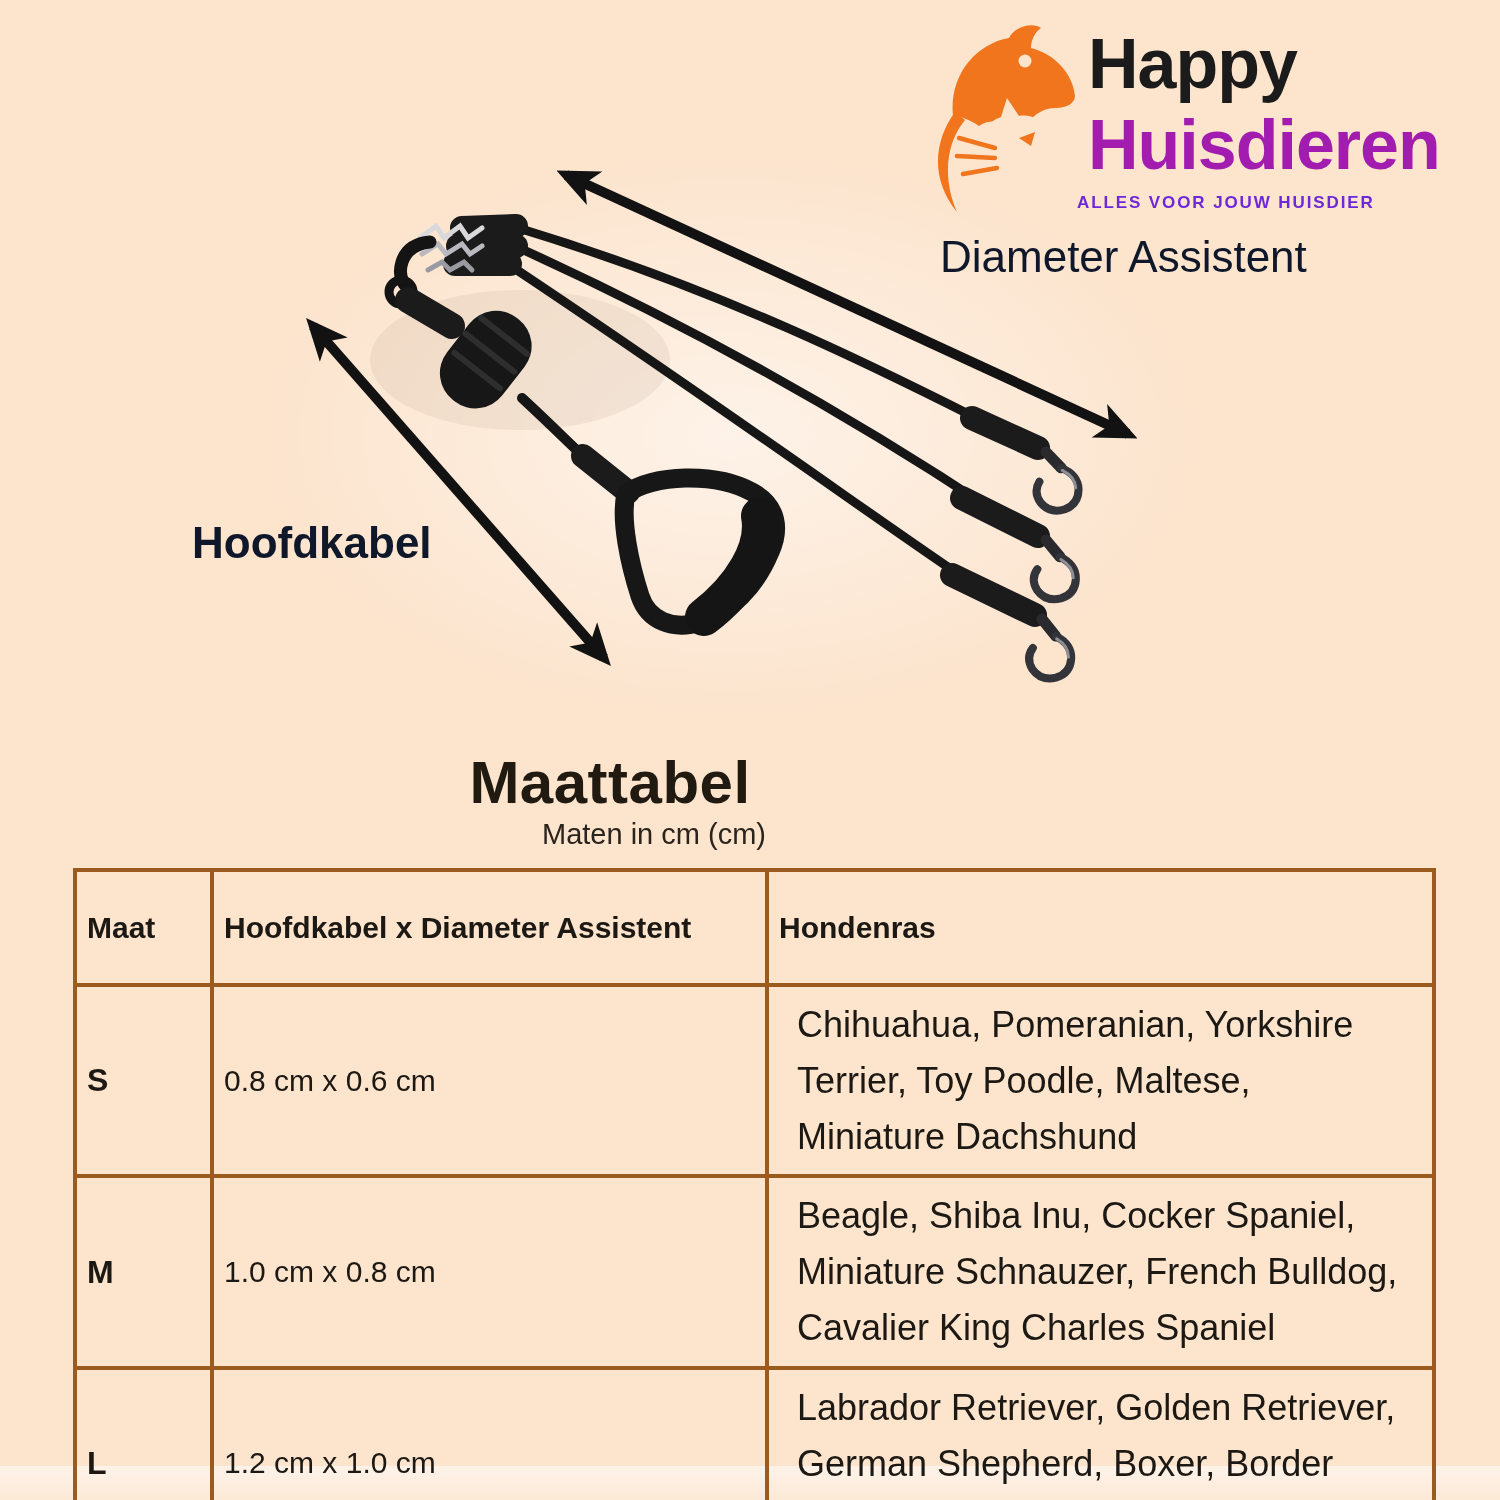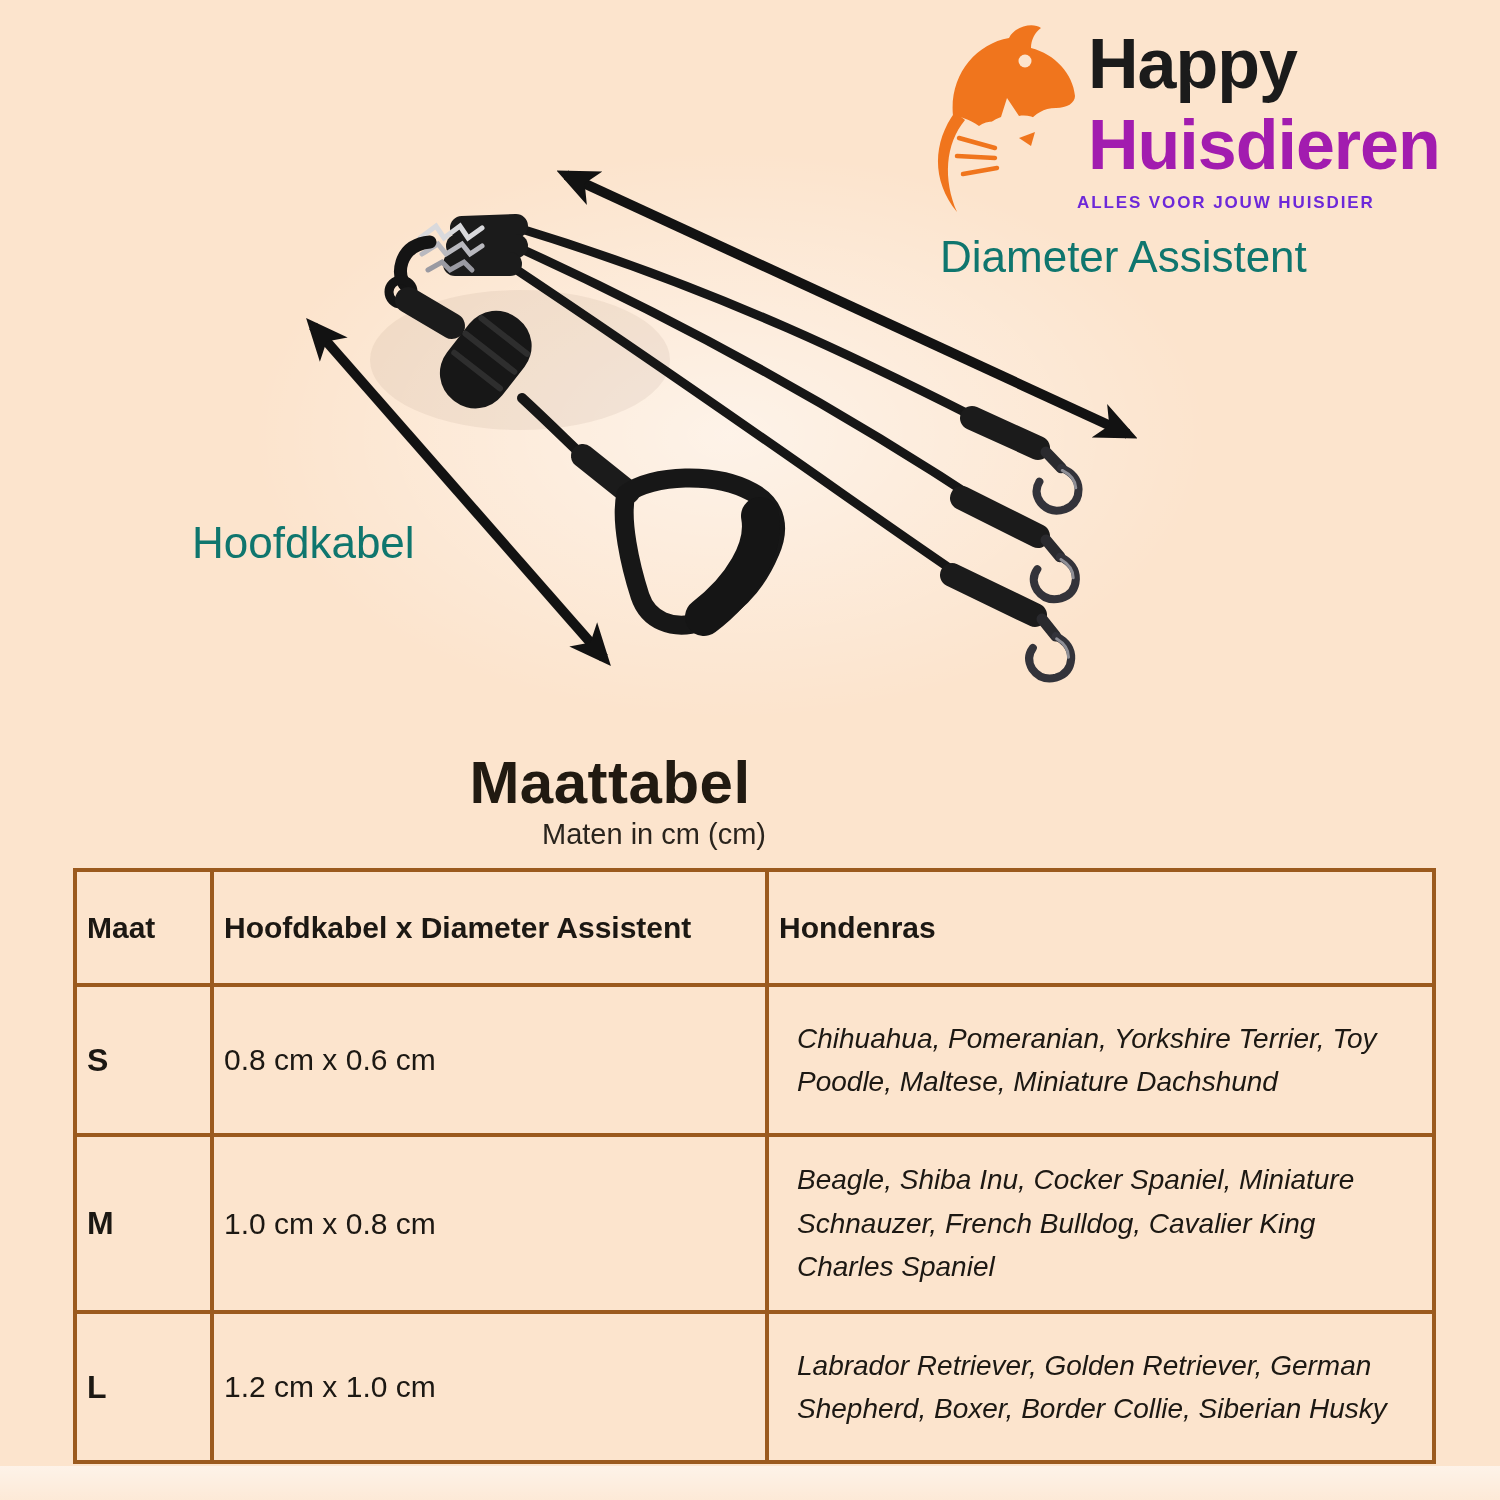--- a/index.html
+++ b/index.html
@@ -26,23 +26,23 @@
   .logo-mark{position:absolute;left:925px;top:20px;width:152px;height:195px;}
   .logo-text{position:absolute;left:1088px;top:24px;line-height:1.16;font-weight:800;letter-spacing:-1px;}
   .logo-text .l1{font-size:70px;color:#1b1b1b;}
   .logo-text .l2{font-size:70px;color:#a21caf;}
   .tagline{
     position:absolute;left:1077px;top:193px;width:290px;
     font-size:17px;font-weight:700;letter-spacing:1.9px;color:#6d28d9;white-space:nowrap;
   }
 
   
-  .lbl{position:absolute;font-size:44px;color:#0f766e;}
+  .lbl{position:absolute;font-size:44px;color:#0f172a;}
   .lbl-diameter{left:940px;top:232px;}
-  .lbl-hoofdkabel{left:192px;top:518px;}
+  .lbl-hoofdkabel{left:192px;top:518px;font-weight:bold;}
 
   
   .chart-title{
     position:absolute;left:0;top:748px;width:1220px;text-align:center;
     font-size:60px;font-weight:800;color:#211a11;letter-spacing:.5px;
   }
   .chart-subtitle{
     position:absolute;left:0;top:818px;width:1308px;text-align:center;
     font-size:29px;color:#2a241d;
   }
@@ -57,21 +57,21 @@
   table.size-table col.c2{width:555px;}
   table.size-table col.c3{width:667px;}
   table.size-table th,table.size-table td{
     border:4px solid #9b5a1e;text-align:left;vertical-align:middle;
     padding:6px 10px;background:transparent;
   }
   table.size-table th{font-weight:700;font-size:30px;}
   table.size-table td.maat{font-weight:700;font-size:32px;}
   table.size-table td.size{font-size:30px;}
   table.size-table td.breeds{
-    text-align:left;padding:10px 28px;font-size:28px;line-height:1.55;font-style:italic;
+    text-align:left;padding:10px 28px;font-size:36px;line-height:1.55;
   }
   tr.row-h{height:115px;}
   tr.row-s{height:150px;}
   tr.row-m{height:177px;}
   tr.row-l{height:150px;}
 </style>
 </head>
 <body>
 
 <div class="canvas">

